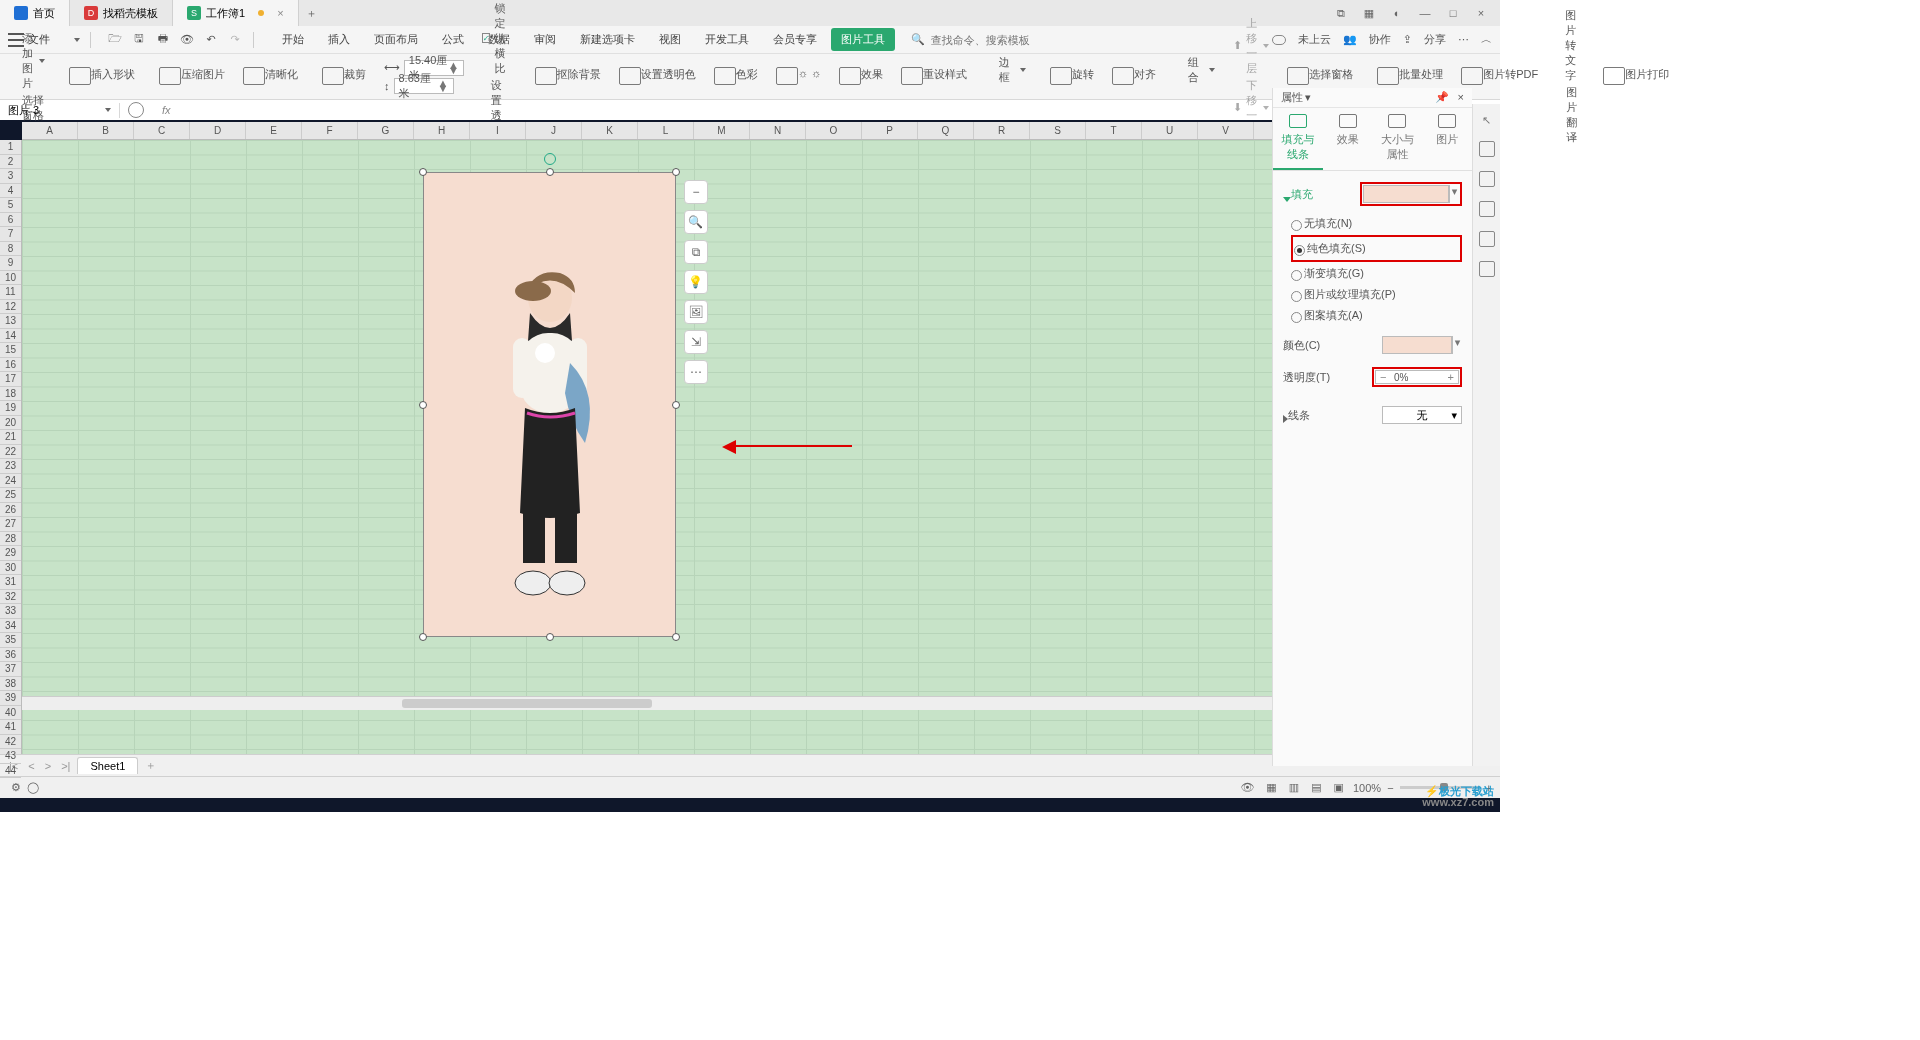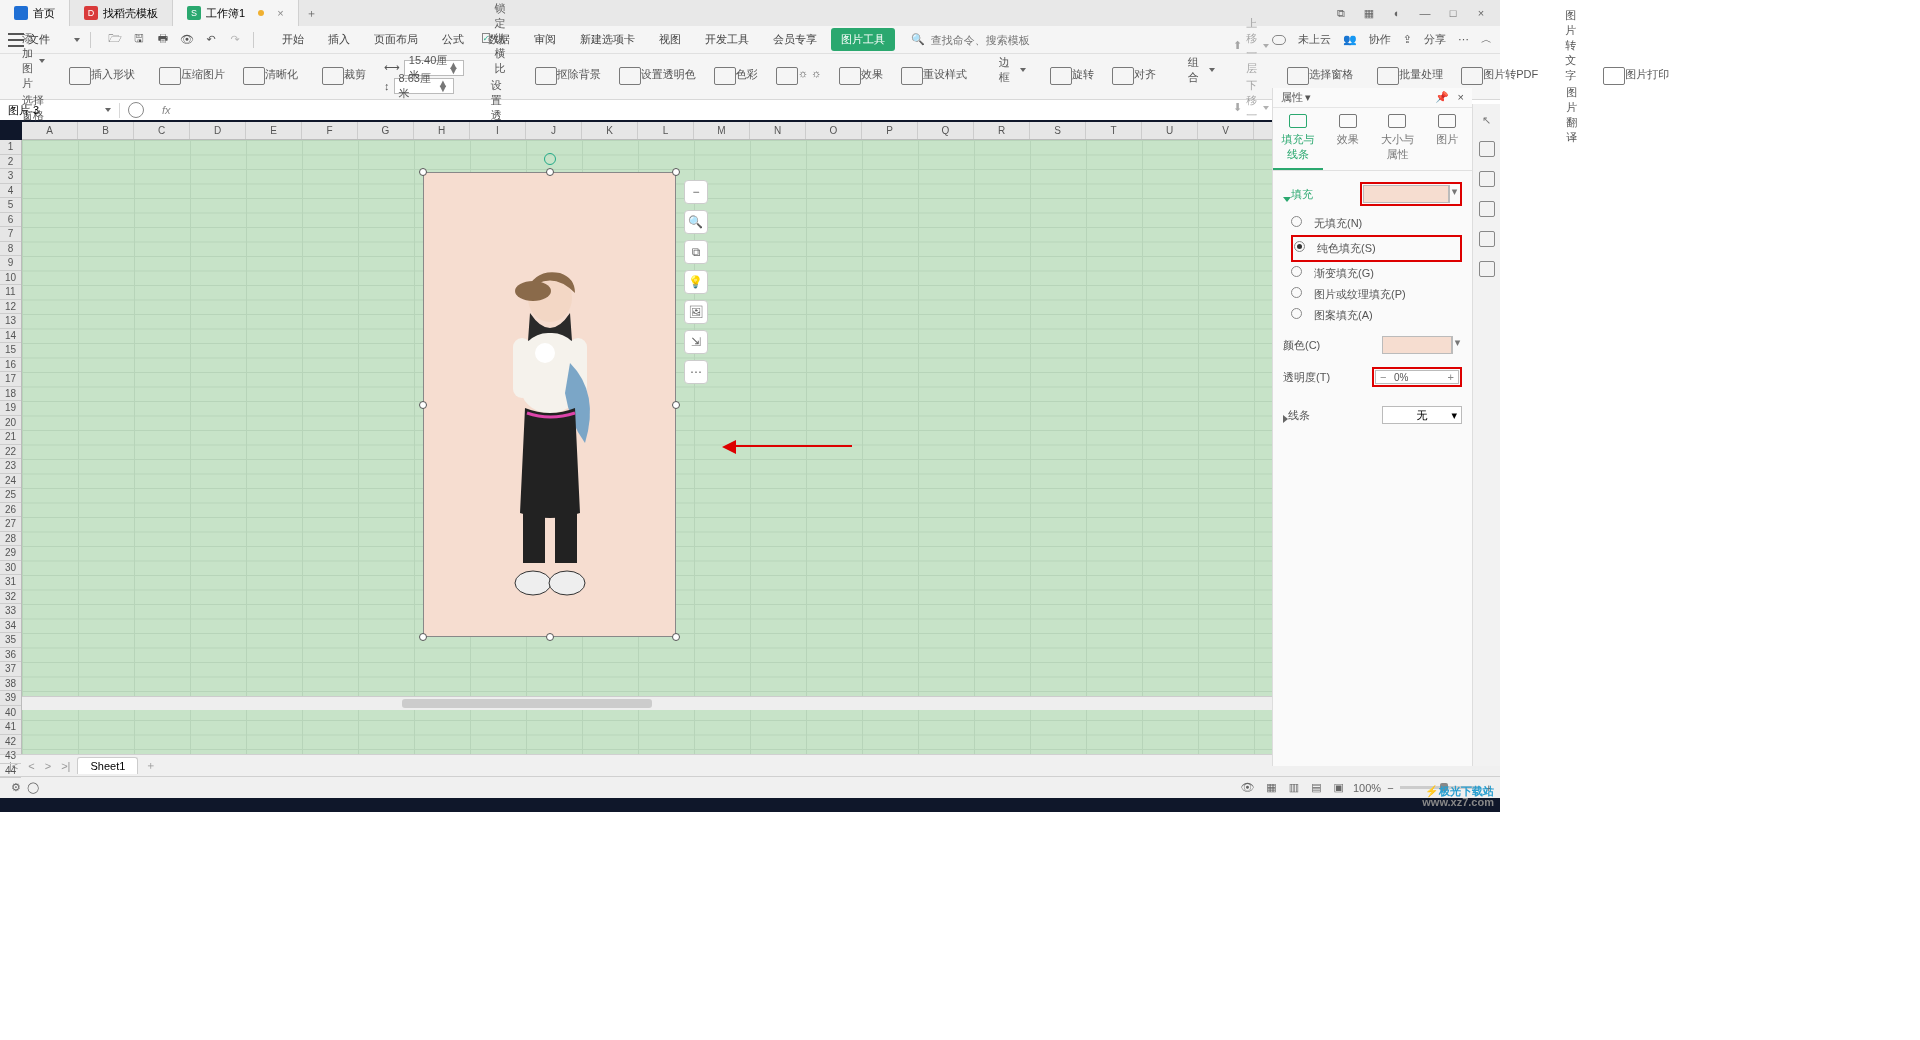--- a/index.html
+++ b/index.html
@@ -98,21 +98,21 @@
 .rtabs{display:flex;border-bottom:1px solid #e0e0e0}
 .rtab{flex:1;text-align:center;padding:6px 8px;color:#777}
 .rtab.active{color:#2aa86f;border-bottom:2px solid #2aa86f}
 .rtab .ric{width:18px;height:14px;border:1.5px solid currentColor;margin:0 auto 4px;border-radius:2px}
 .rsec{padding:10px}
 .rsec-title{color:#2aa86f;font-size:11px;display:flex;align-items:flex-end;margin-bottom:8px}
 .tri{border-left:4px solid transparent;border-right:4px solid transparent;border-top:5px solid #2aa86f}
 .tri.right{border-top:4px solid transparent;border-bottom:4px solid transparent;border-left:5px solid #666;border-right:none}
 .colorswatch{width:86px;height:18px;border:1px solid #bbb;background:#f6ddd0;margin-left:auto}
 .swatch-drop{width:10px;text-align:center;color:#777;border-left:1px solid #bbb}
-.radio-row{display:flex;align-items:flex-start;gap:12px;padding:3px 0;color:#555}
+.radio-row{display:flex;align-items:flex-end;gap:2px;padding:3px 0;color:#555}
 .radio{width:11px;height:11px;border:1px solid #888;border-radius:50%;display:inline-flex;align-items:center;justify-content:center}
 .radio.checked:after{content:"";width:5px;height:5px;background:#333;border-radius:50%}
 .redbox{border:2px solid #d00;padding:1px;margin:1px 0}
 .prop-row{display:flex;align-items:center;padding:6px 0;color:#555}
 .slider{flex:1;height:14px;border:1px solid #bbb;background:#fff;display:flex;align-items:center;position:relative;padding:0 4px}
 .slider .sminus{color:#888}
 .slider .splus{margin-left:auto;color:#888}
 .slider .sval{position:absolute;left:18px;font-size:10px}
 .selectbox{width:80px;height:18px;border:1px solid #bbb;background:#fff;display:flex;align-items:center;justify-content:center;margin-left:auto;position:relative}
 .selectbox .car{position:absolute;right:4px}

